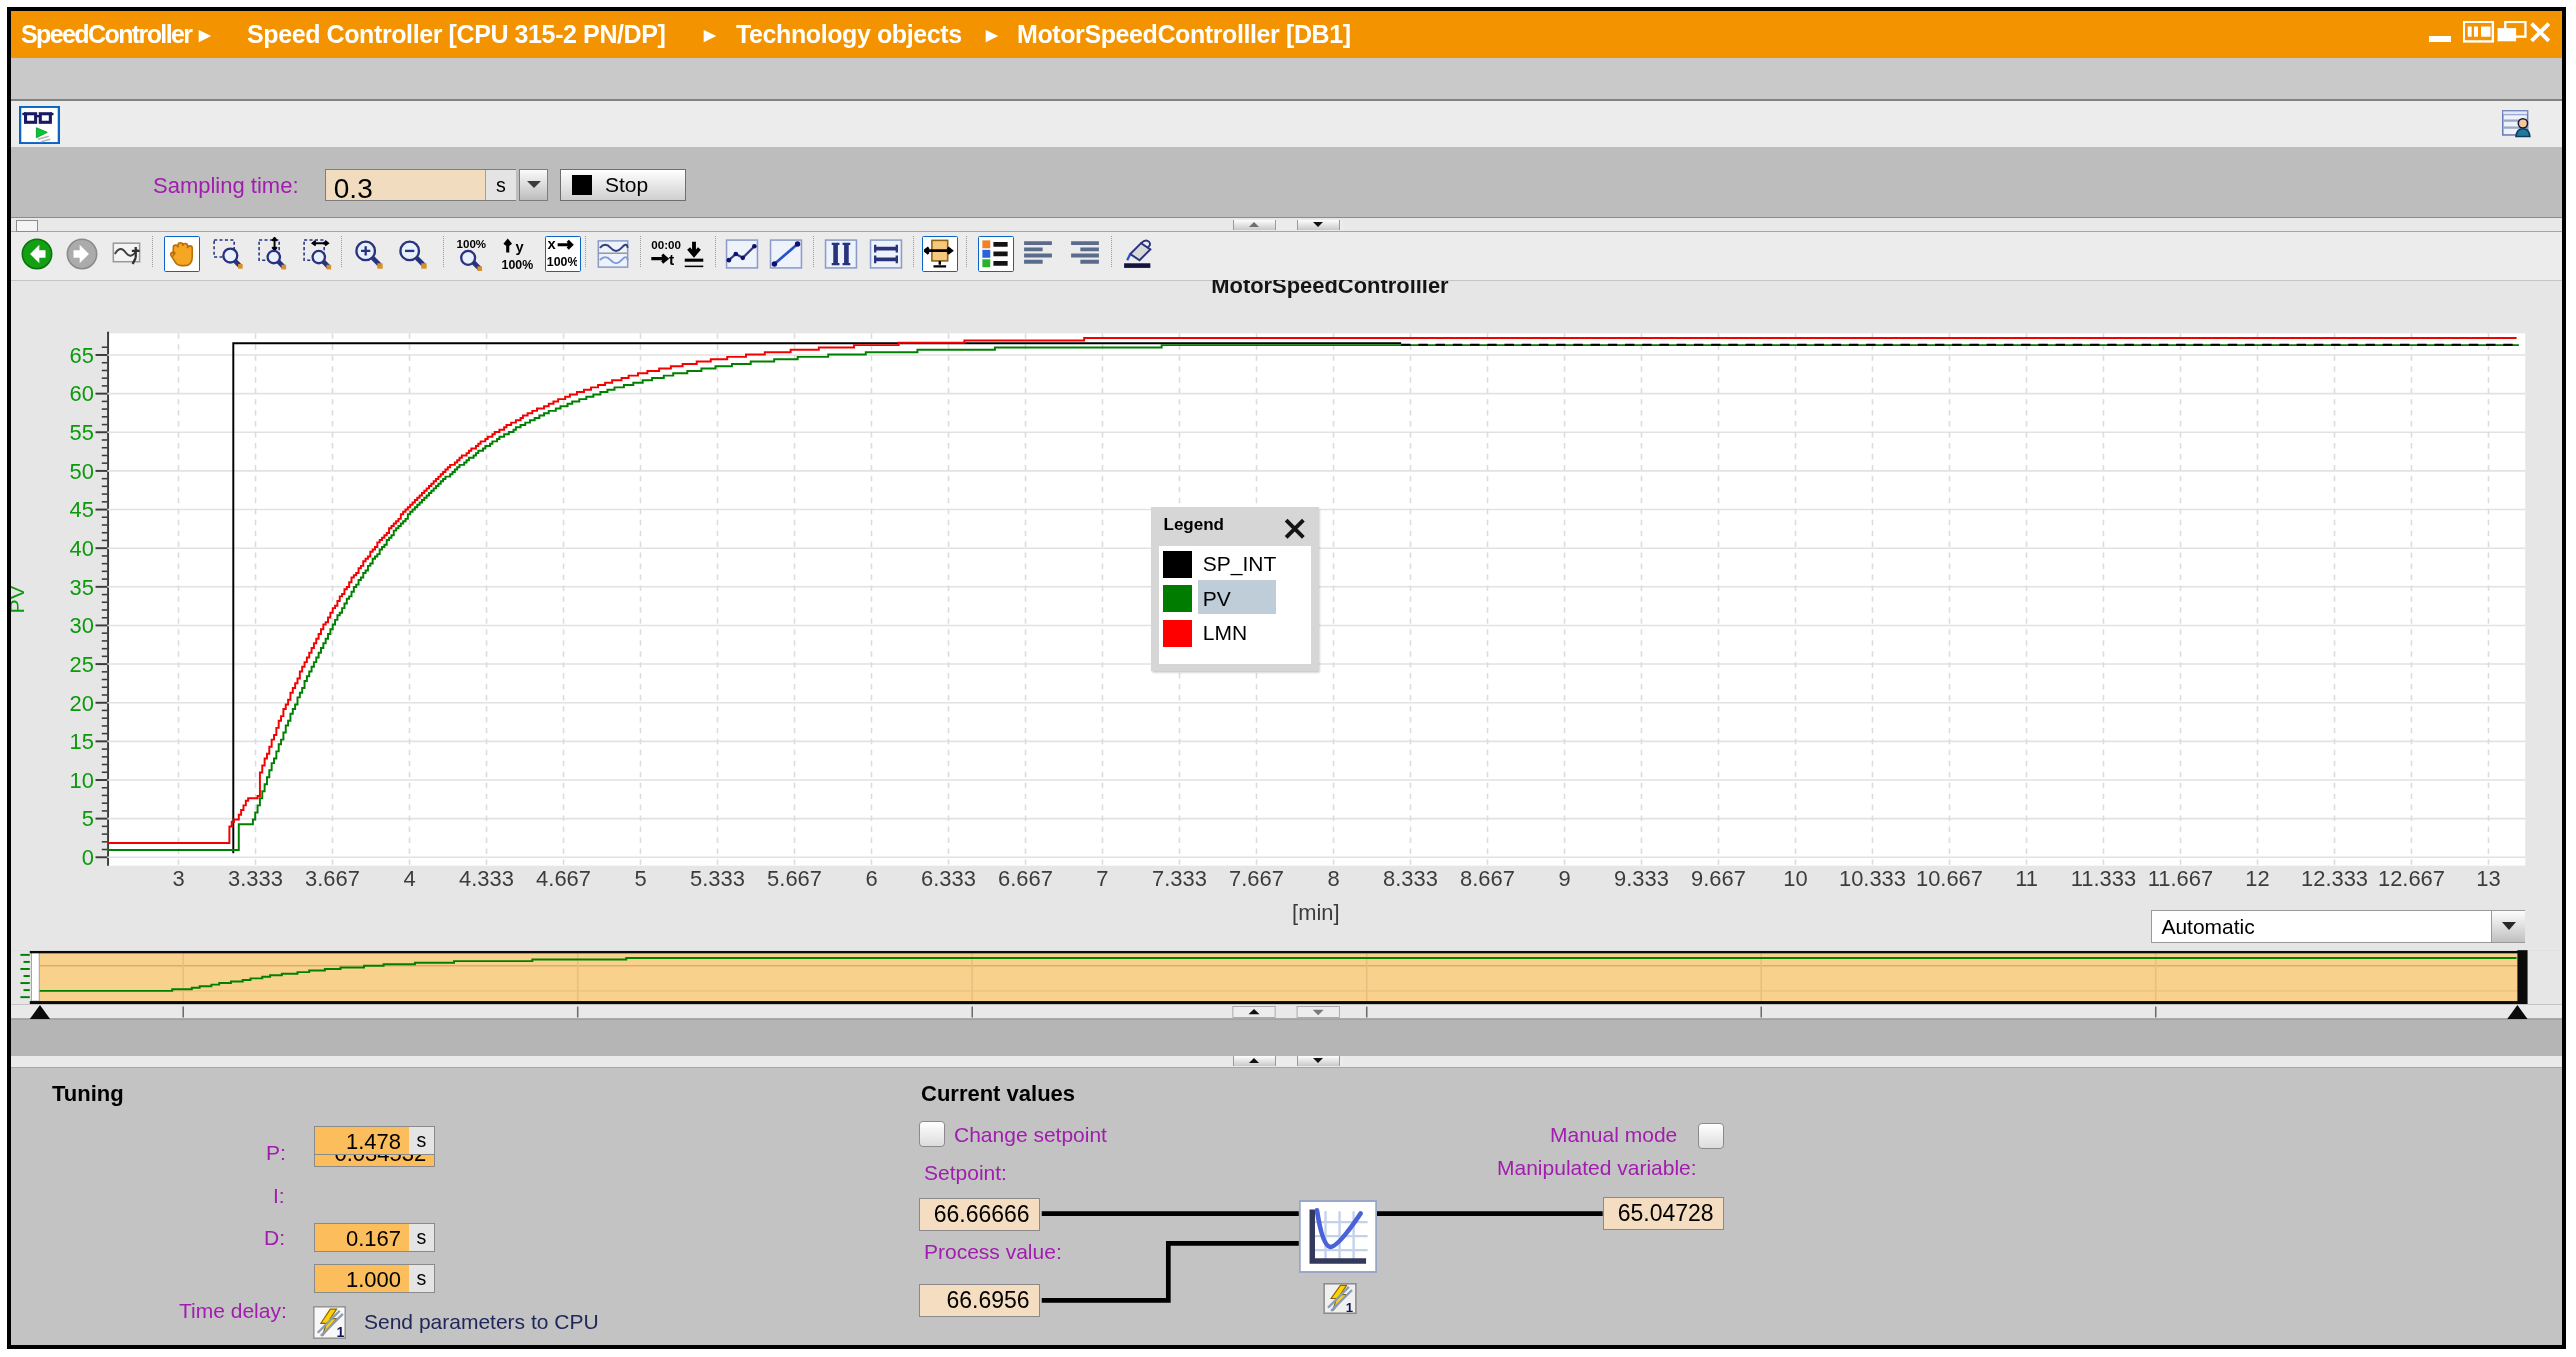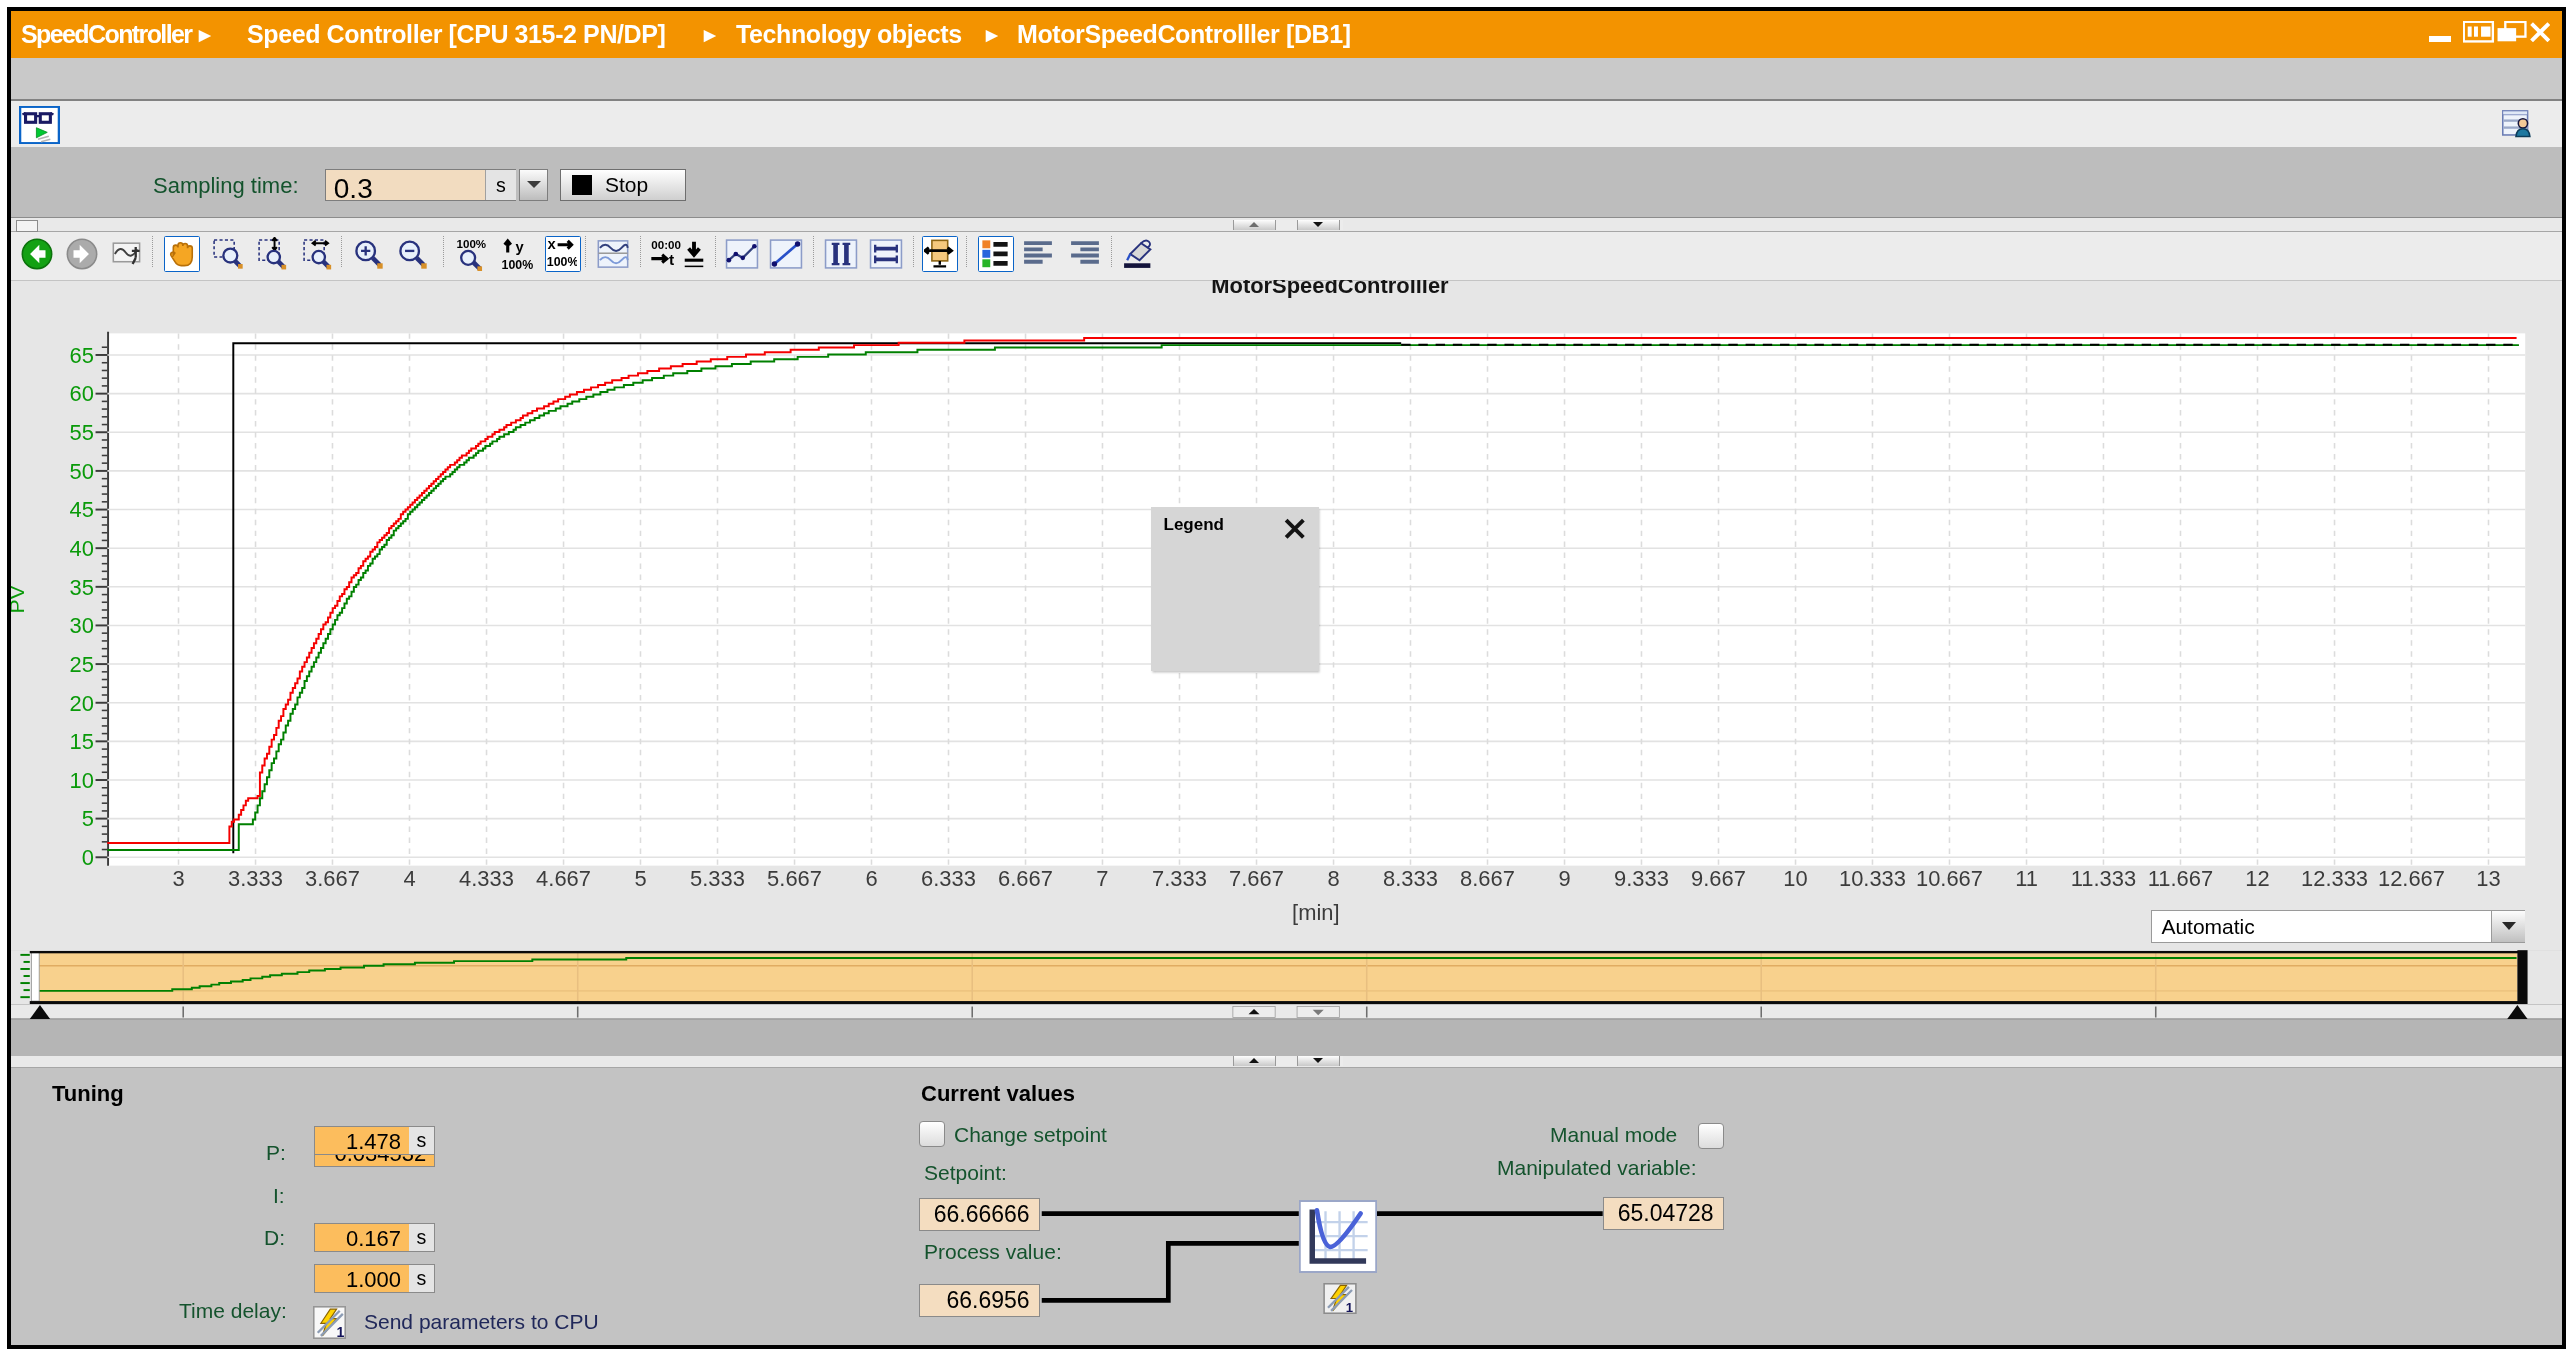--- a/index.html
+++ b/index.html
@@ -6,21 +6,21 @@
     font-family:"Liberation Sans", sans-serif;}
   .abs{position:absolute;}
   #win{position:absolute;left:7px;top:7px;width:2559px;height:1342px;background:#000;}
   .band{position:absolute;left:11px;width:2551px;}
   .tbtn{position:absolute;width:34px;height:34px;}
   .sel{border:1.6px solid #0a64c8;background:#fff;border-radius:1.6px;}
   .sep{position:absolute;width:0;height:31px;border-left:1.6px dotted #9a9a9a;top:236px;}
   .spbtn{position:absolute;width:42px;height:10.2px;background:linear-gradient(#fdfdfd,#c9c9c9);border-left:1.6px solid #9a9a9a;}
   .tri-u{width:0;height:0;border-left:5.5px solid transparent;border-right:5.5px solid transparent;border-bottom:5.5px solid #111;position:absolute;left:15px;top:2.3px;}
   .tri-d{width:0;height:0;border-left:5.5px solid transparent;border-right:5.5px solid transparent;border-top:5.5px solid #111;position:absolute;left:15px;top:2.3px;}
-  .lbl{position:absolute;font-size:21px;color:#14532d;white-space:nowrap;}
+  .lbl{position:absolute;font-size:21px;color:#a21caf;white-space:nowrap;}
   .boldlbl{position:absolute;font-size:22px;font-weight:bold;color:#000;white-space:nowrap;}
   .obox{position:absolute;background:#fcbd5d;border:1.6px solid #8a8a8a;font-size:22px;color:#000;}
   .tbox{position:absolute;background:#f4ddc0;border:1.6px solid #8a8a8a;font-size:23px;color:#000;}
   .chk{position:absolute;width:24px;height:24px;background:linear-gradient(#ffffff,#dcdcdc);border:1.6px solid #8a8a8a;border-radius:3.9px;}
 </style>
 </head>
 <body>
 <div id="win"></div>
 
 <div class="band" style="top:11px;height:47px;background:#f39300;"></div>
@@ -447,20 +447,29 @@
 <path d="M1595 1296 h14 l-7 -7 Z" fill="#111"></path>
 <rect x="1657" y="1286" width="54" height="14" fill="#ededed" stroke="#9a9a9a" stroke-width="1"></rect>
 <path d="M1677 1290 h14 l-7 7 Z" fill="#7a7a7a"></path>
 </svg>
 
 <div class="abs" style="left:1151px;top:507px;width:168px;height:164px;background:#d6d6d6;box-shadow:0.8px 1.6px 2.3px rgba(0,0,0,0.25);">
   <div class="abs" style="left:12.5px;top:7.8px;font-size:17px;font-weight:bold;">Legend</div>
   <svg class="abs" style="left:132px;top:10.2px;" width="23.5" height="23.5" viewBox="0 0 30 30">
       <path d="M4 4 L26 26 M26 4 L4 26" stroke="#141414" stroke-width="5"></path>
     </svg>
+  <div class="abs" style="left:7.8px;top:39px;width:152px;height:118px;background:#fff;">
+    <div class="abs" style="left:4.7px;top:4.7px;width:29px;height:27px;background:#000;"></div>
+    <div class="abs" style="left:44px;top:6.3px;font-size:21px;">SP_INT</div>
+    <div class="abs" style="left:4.7px;top:39px;width:29px;height:27px;background:#007d00;"></div>
+    <div class="abs" style="left:39px;top:34px;width:78px;height:34px;background:#bfcdd9;"></div>
+    <div class="abs" style="left:44px;top:41px;font-size:21px;">PV</div>
+    <div class="abs" style="left:4.7px;top:74px;width:29px;height:27px;background:#fe0000;"></div>
+    <div class="abs" style="left:44px;top:75px;font-size:21px;">LMN</div>
+  </div>
 </div>
 
 <div class="abs" style="left:2151px;top:910px;width:372px;height:30.5px;background:#fff;border:0.8px solid #9a9a9a;">
   <div class="abs" style="left:9.4px;top:3.9px;font-size:21px;">Automatic</div>
   <div class="abs" style="left:339px;top:0px;width:33px;height:30.5px;background:linear-gradient(#fdfdfd,#c0c0c0);border-left:0.8px solid #9a9a9a;">
     <div style="width:0;height:0;border-left:7.8px solid transparent;border-right:7.8px solid transparent;border-top:8.6px solid #282828;margin:11px auto 0;"></div>
   </div>
 </div>
 
 <div class="band" style="top:1020px;height:36px;background:#b5b5b5;"></div>

